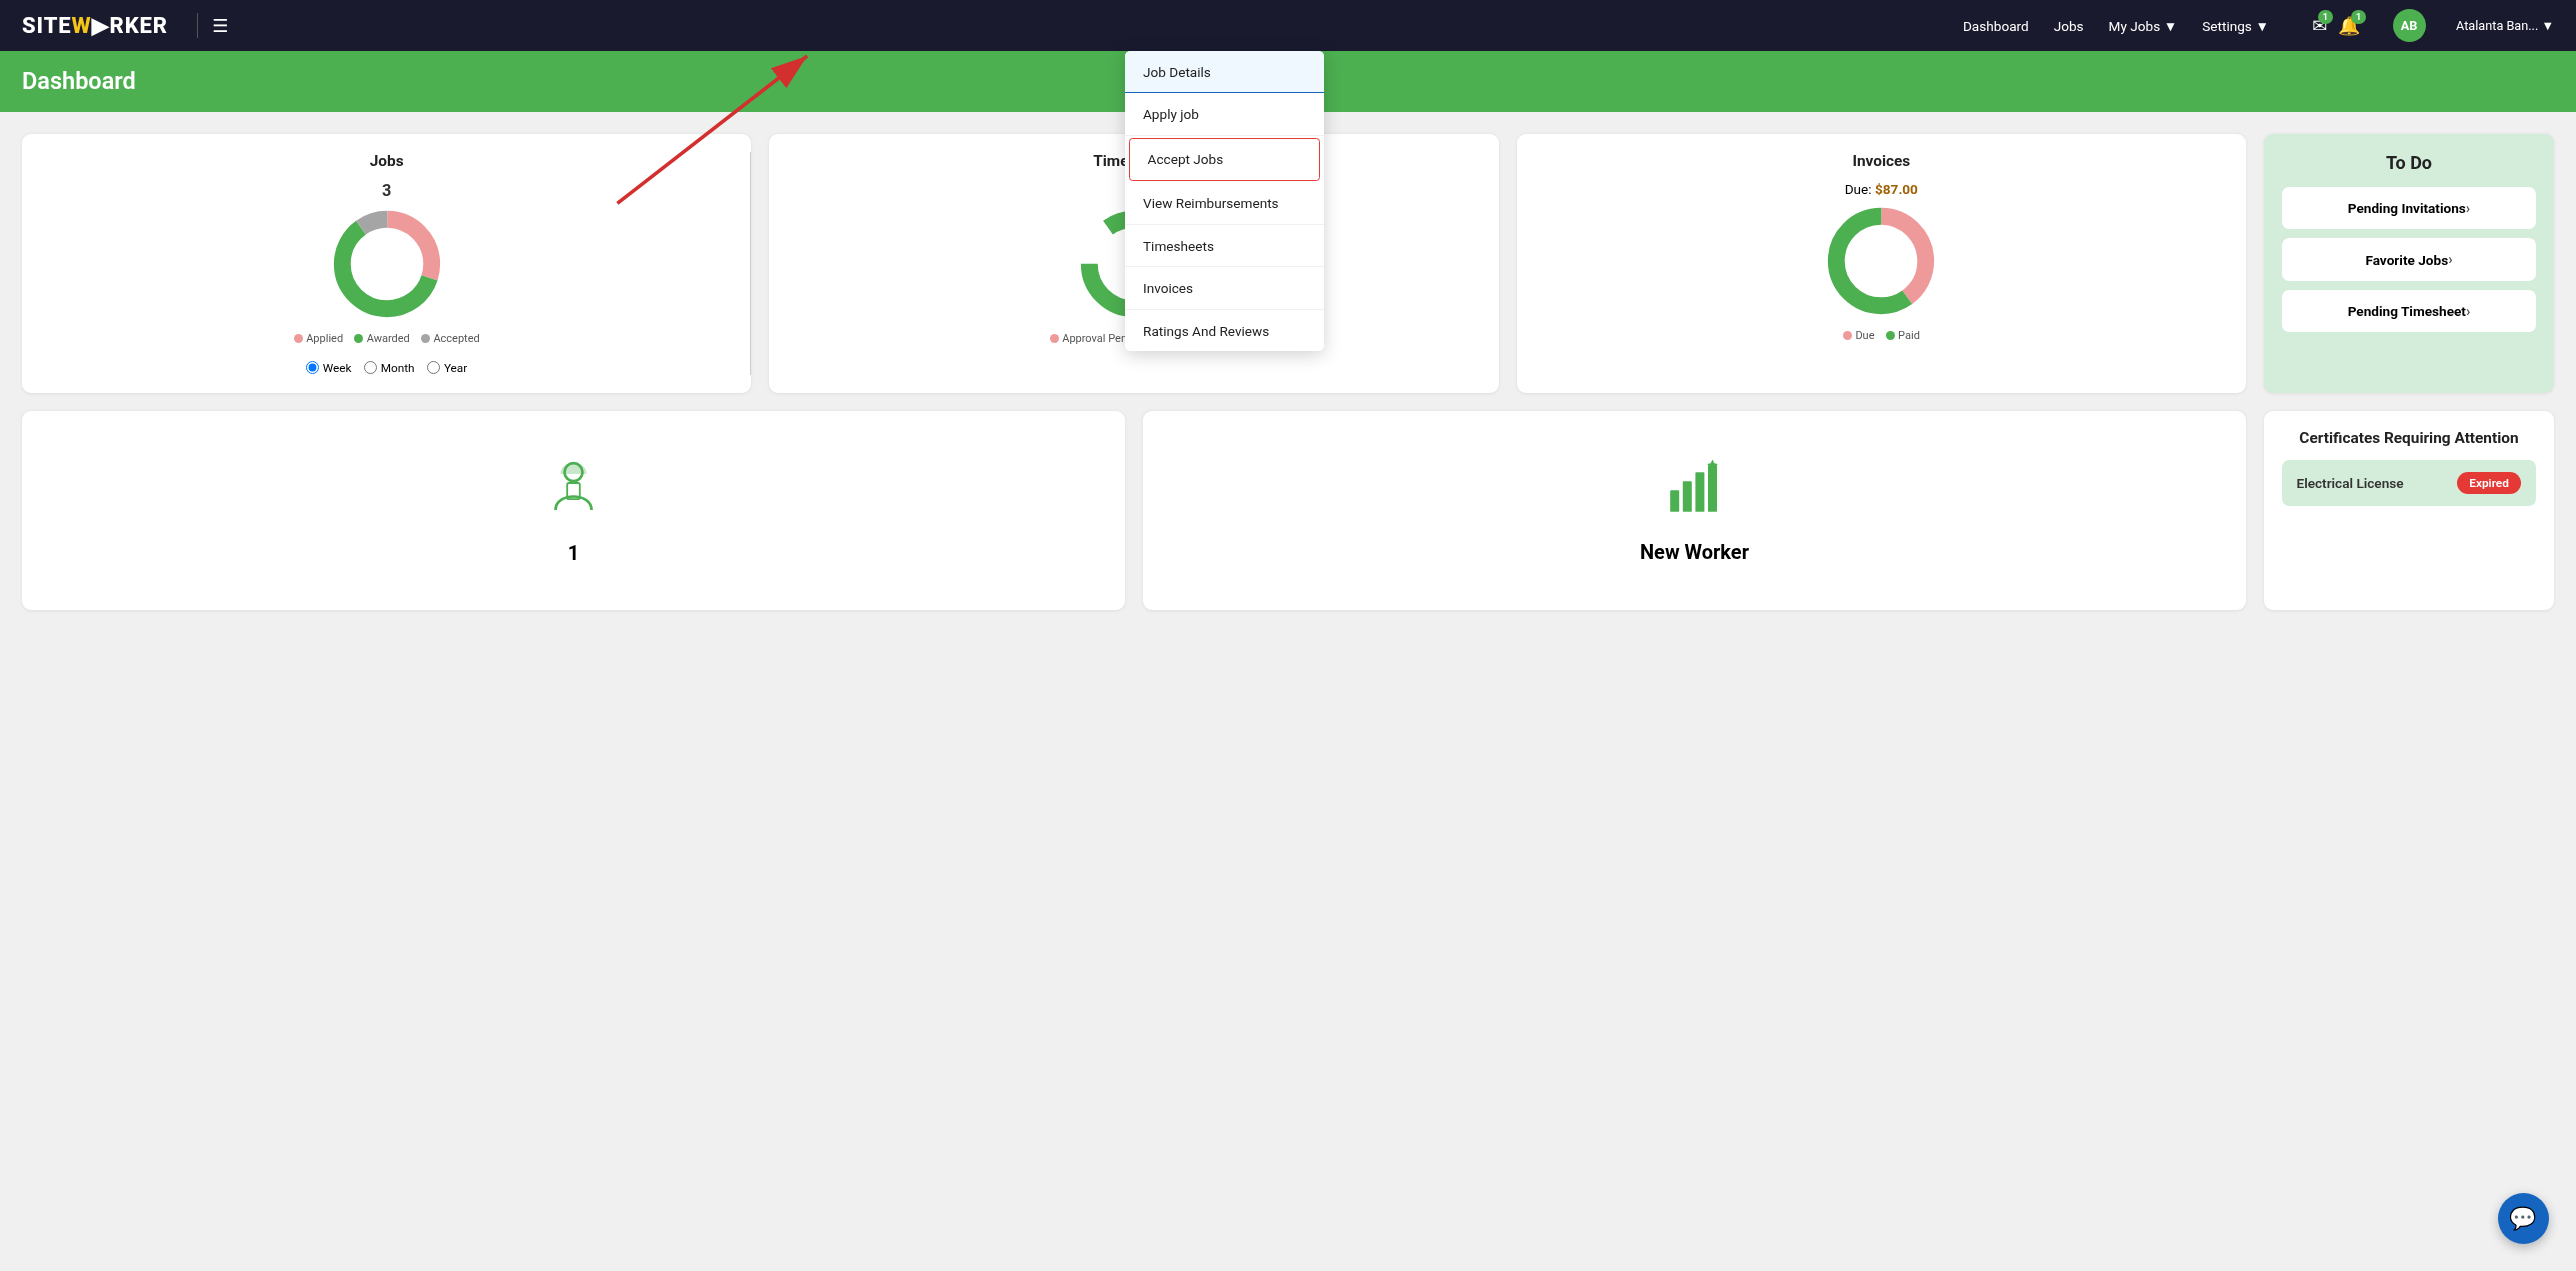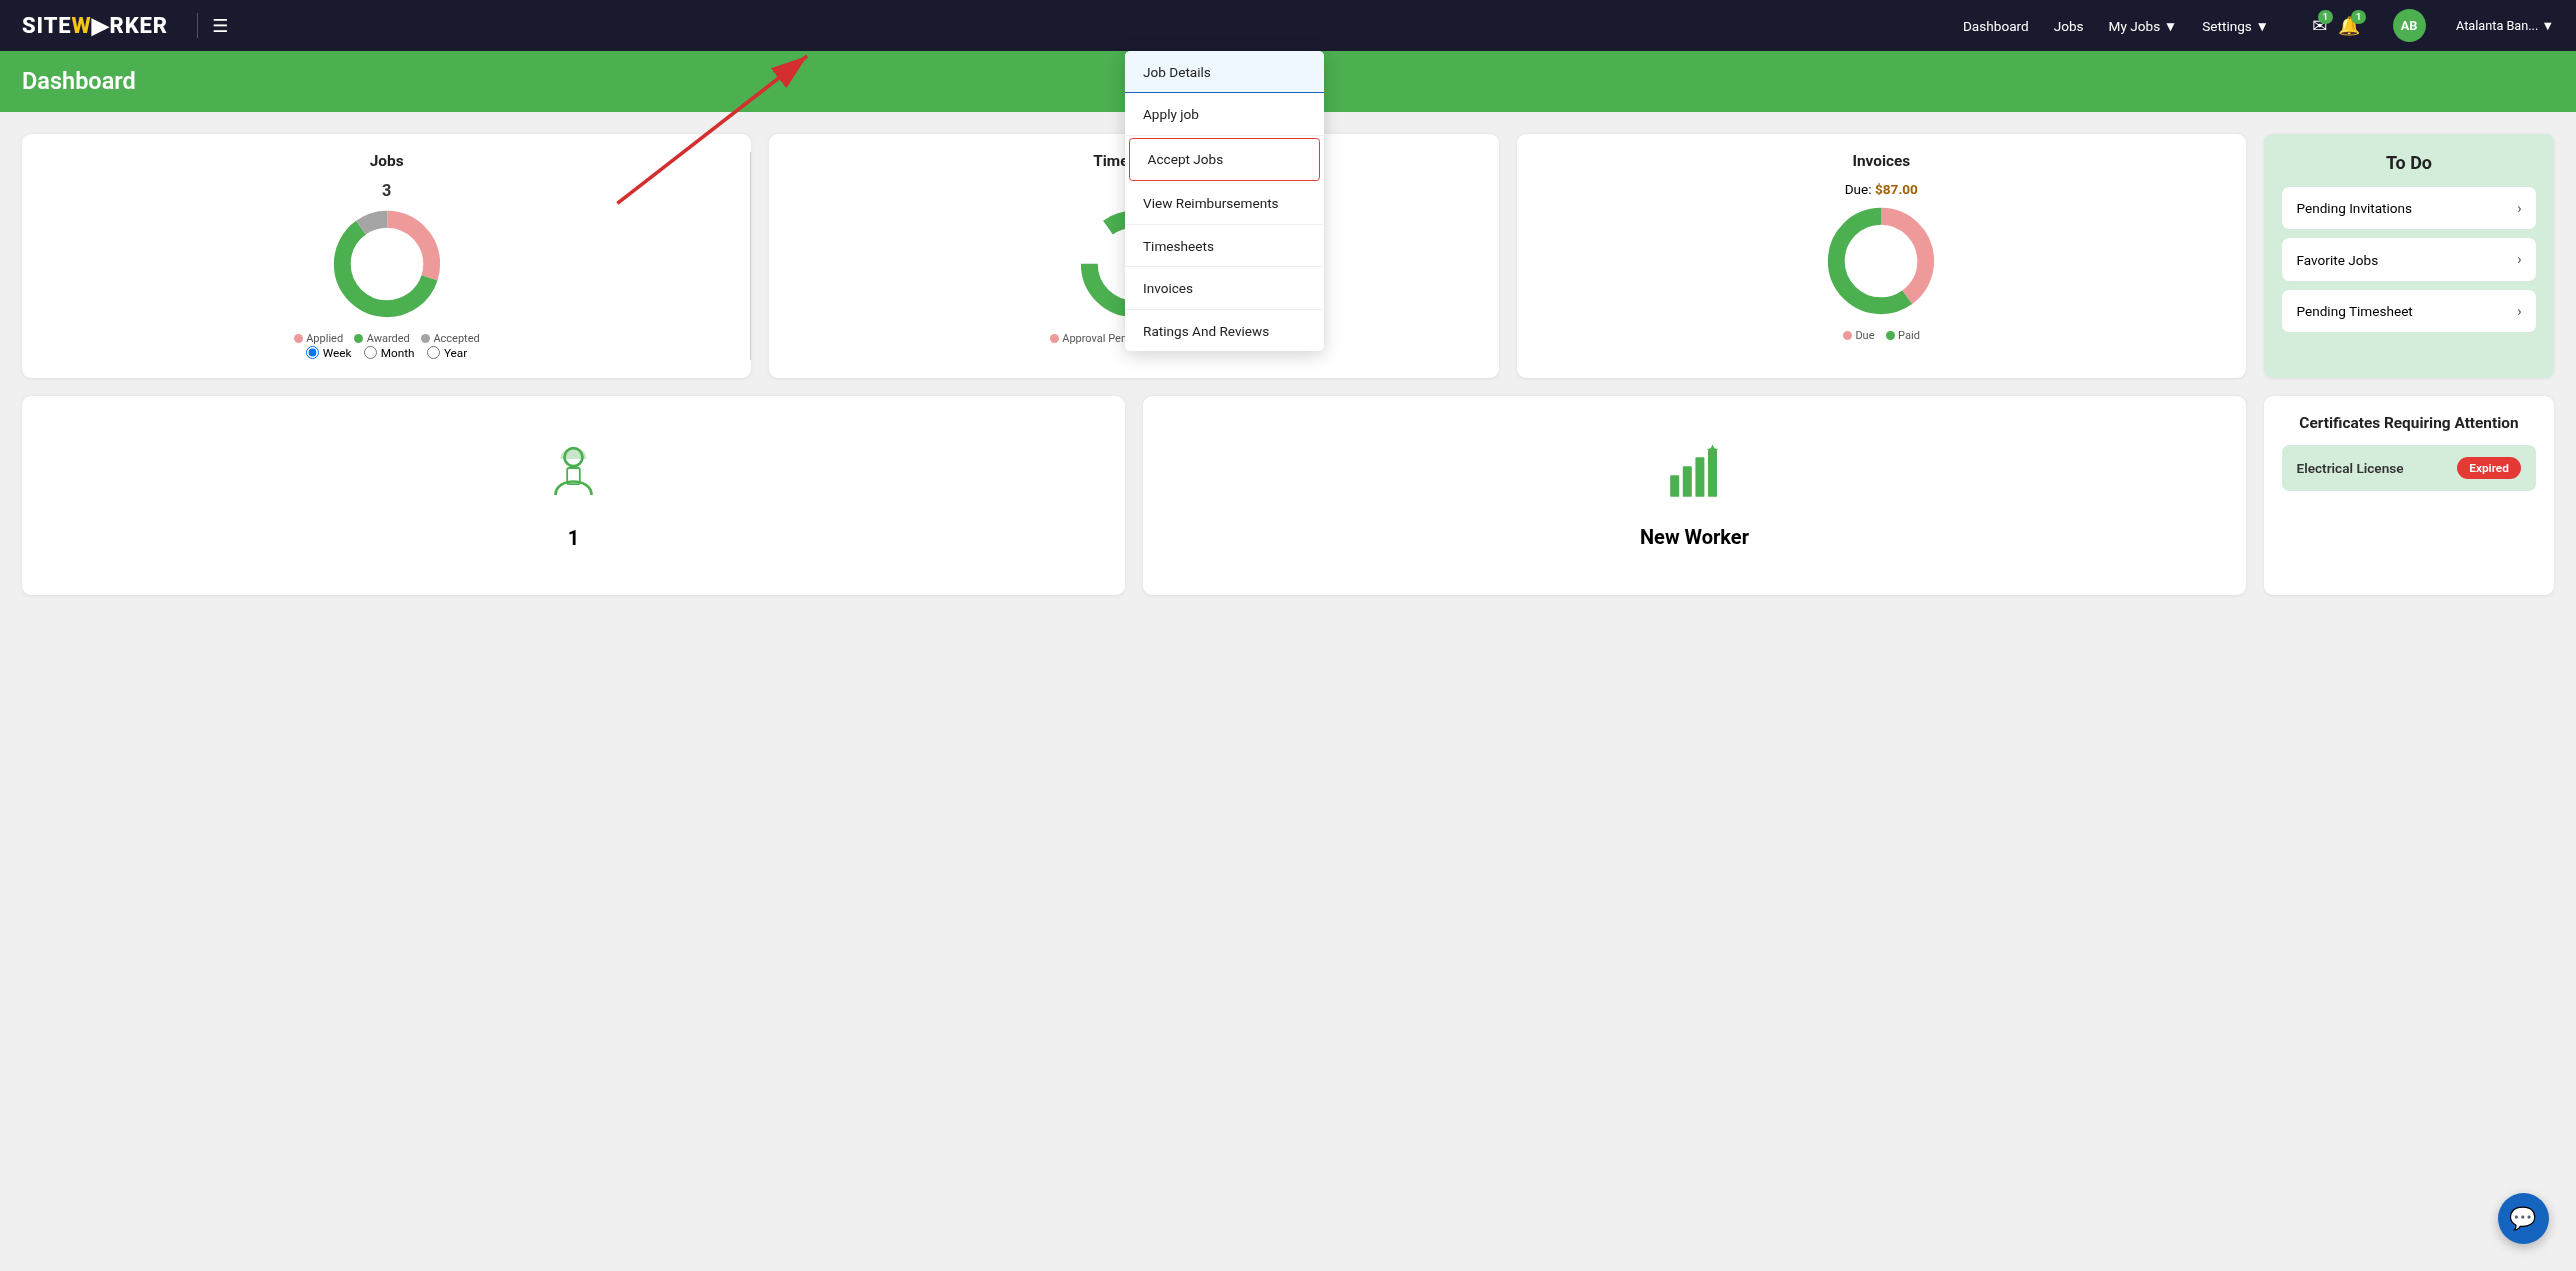--- a/index.html
+++ b/index.html
@@ -179,21 +179,21 @@
       gap: 3.6px;
     }
     .legend-dot {
       width: 9px;
       height: 9px;
       border-radius: 50%;
     }
     .radio-group {
       display: flex;
       gap: 12.7px;
-      margin-top: 1px;
+      margin-top: 16px;
       font-size: 11.8px;
       justify-content: flex-end;
     }
     .radio-item {
       display: flex;
       align-items: center;
       gap: 3.6px;
       cursor: pointer;
     }
 
@@ -210,24 +210,24 @@
       text-align: center;
       margin-bottom: 14.5px;
       color: #222;
     }
     .todo-item {
       background: white;
       border-radius: 7.2px;
       padding: 12.7px 14.5px;
       margin-bottom: 9px;
       display: flex;
-      justify-content: space-between;
+      justify-content: center;
       align-items: center;
       font-size: 13.6px;
-      font-weight: 400;
+      font-weight: 700;
       cursor: pointer;
     }
     .todo-chevron { color: #555; font-size: 14.5px; }
 
     
     .bottom-row {
       grid-column: 1 / -1;
       display: grid;
       grid-template-columns: 1fr 1fr 290px;
       gap: 18px;

